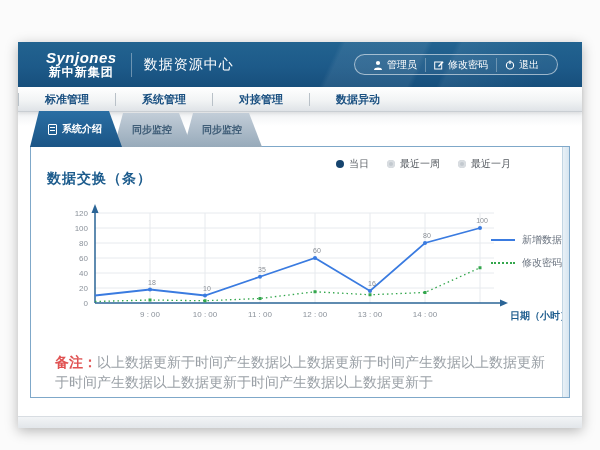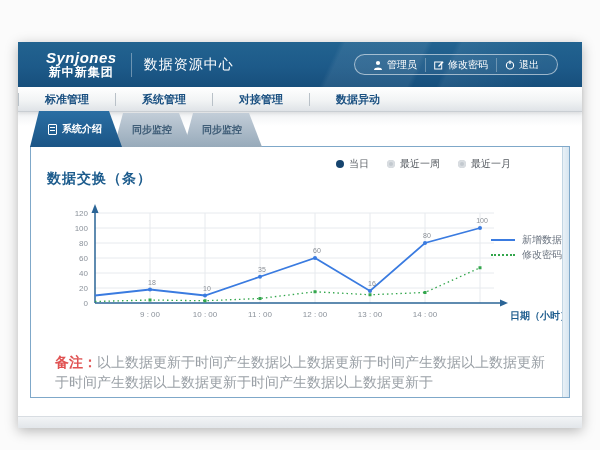--- a/index.html
+++ b/index.html
@@ -82,21 +82,21 @@
     background:linear-gradient(90deg,#e9f1f7,#d7e5f0); border-left:1px solid #c3d6e4; cursor:pointer;
   }
   .radio-row { position:absolute; top:10px; right:58px; display:flex; gap:18px; }
   .radio-opt { display:flex; align-items:center; gap:5px; font-size:10px; color:#555a60; cursor:pointer; }
   .radio-dot { width:8px; height:8px; border-radius:50%; }
   .radio-dot.sel { background:#16446e; }
   .radio-dot.unsel { background:#c3c9cf; box-shadow:inset 0 0 0 2px #d9dde1; }
   .ylabel { position:absolute; left:16px; top:23px; font-size:14px; font-weight:bold; color:#1d5c8d; letter-spacing:1px; }
   .chart-wrap { position:absolute; left:14px; top:38px; width:524px; height:150px; }
   svg { font-family:"Liberation Sans","DejaVu Sans",sans-serif; }
-  .legend { position:absolute; left:460px; top:86px; display:flex; flex-direction:column; gap:1px; }
+  .legend { position:absolute; left:460px; top:86px; display:flex; flex-direction:column; gap:9px; }
   .legend-item { display:flex; align-items:center; gap:7px; font-size:10px; color:#6b7480; }
   .lsample { width:24px; height:0; border-top-width:2px; }
   .lsample.solid { border-top-style:solid; border-top-color:#3a7be0; }
   .lsample.dotted { border-top-style:dotted; border-top-color:#33a64c; }
   .note { position:absolute; left:24px; top:206px; width:500px; font-size:14px; line-height:1.4; }
   .note .nlabel { color:#e05353; font-weight:bold; }
   .note .ntext { color:#9aa0a6; }
   .window-footer {
     position:absolute; left:0; bottom:0; width:100%; height:12px;
     background:linear-gradient(180deg,#f2f4f6,#e2e6ea); border-top:1px solid #d8dde2;

